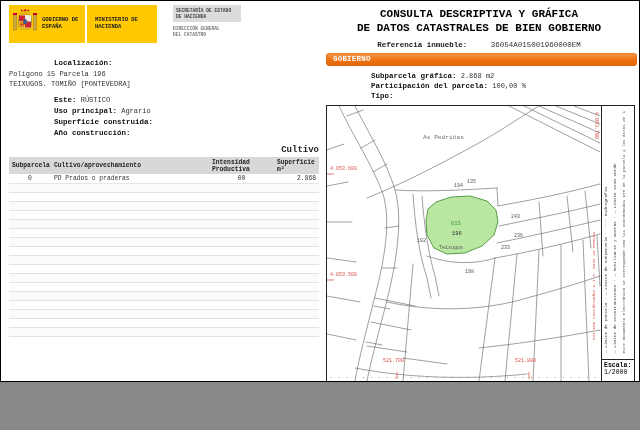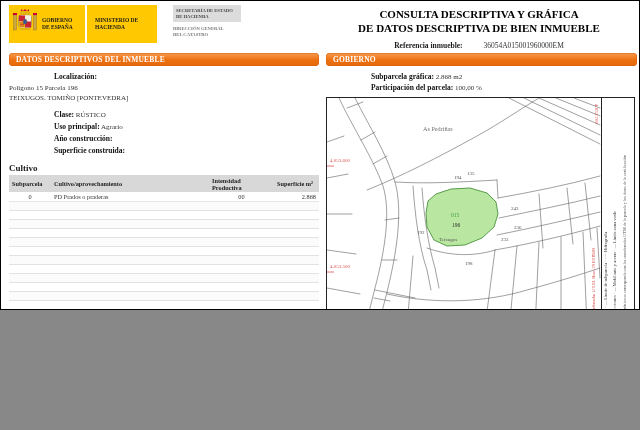--- a/index.html
+++ b/index.html
@@ -1,19 +1,19 @@
 <!DOCTYPE html>
 <html><head>
 <meta charset="utf-8">
 <style>
   html,body{margin:0;padding:0;background:#888;}
   .page{
-    position:relative;width:640px;height:310px;box-sizing:border-box;
+    position:relative;width:640px;height:382px;box-sizing:border-box;
     background:#fff;border:1px solid #000;overflow:hidden;
-    font-family:Liberation Serif, serif;color:#1a1a1a;
+    font-family:Liberation Mono, monospace;color:#1a1a1a;
   }
   
   .gov-header{position:absolute;left:8px;top:4px;display:flex;align-items:flex-start;}
   .ybox{background:#FFC800;height:38px;display:flex;align-items:center;box-sizing:border-box;}
   .escudo-box{width:76px;padding-left:3px;}
   .ministerio-box{width:70px;margin-left:2px;padding-left:8px;}
   .gov-txt{font-size:5.5px;font-weight:bold;color:#1c1c1c;line-height:1.2;width:38px;}
   .min-txt{font-size:5.5px;font-weight:bold;color:#1c1c1c;line-height:1.2;width:46px;}
   .sec-col{margin-left:16px;}
   .sec-box{background:#DCDCDC;width:62px;padding:3px 3px;font-size:4.6px;font-weight:bold;color:#444;line-height:1.25;}
@@ -28,21 +28,21 @@
     height:13px;border-radius:4px;line-height:13px;padding-left:7px;
     background:linear-gradient(180deg,#F79B50 0%,#ED7010 55%,#E3690A 100%);
     color:#fff;font-size:7.5px;font-weight:bold;letter-spacing:.2px;
     box-shadow:inset 0 0 0 .5px #d9600a;
   }
   .left-col{position:absolute;left:8px;top:52px;width:310px;}
   .right-col{position:absolute;left:325px;top:52px;width:311px;}
   .fld{font-size:7px;color:#333;}
   .fld .lbl{font-weight:bold;color:#111;font-size:7.5px;padding-left:45px;}
   .mt6{margin-top:6px;} .mt3{margin-top:3px;} .mt2{margin-top:2px;} .mt8{margin-top:8px;}
-  .cultivo-title{font-size:9px;font-weight:bold;color:#222;}
+  .cultivo-title{font-size:9px;font-weight:bold;color:#222;text-align:right;}
   table.ctable{width:310px;border-collapse:collapse;margin-top:2px;table-layout:fixed;}
   table.ctable th{background:#D8D8D8;font-size:6.3px;font-weight:bold;color:#222;padding:1.5px 3px;text-align:left;}
   table.ctable td{font-size:6.3px;color:#333;padding:1px 3px;}
   table.ctable tr.data{border-bottom:1px solid #e6e6e6;}
   table.ctable tr.empty td{height:6px;border-bottom:1px solid #E2E2E2;}
   table.ctable tr.empty:nth-child(odd) td{background:#FBFBFB;}
   .c-center{text-align:center;} .c-right{text-align:right;}
   
   .map-box{position:relative;margin-top:5px;width:309px;height:277px;border:1px solid #222;box-sizing:border-box;display:flex;background:#fff;}
   .map-svg{display:block;}
@@ -92,46 +92,45 @@
       <span class="min-txt">MINISTERIO DE HACIENDA</span>
     </div>
     <div class="sec-col">
       <div class="sec-box">SECRETARÍA DE ESTADO DE HACIENDA</div>
       <div class="dir-txt">DIRECCIÓN GENERAL DEL CATASTRO</div>
     </div>
   </div>
 
   <div class="title-block">
     <div class="title-line">CONSULTA DESCRIPTIVA Y GRÁFICA</div>
-    <div class="title-line">DE DATOS DESCRIPTIVA DE BIEN INMUEBLE</div>
+    <div class="title-line">DE DATOS CATASTRALES DE BIEN GOBIERNO</div>
     <div class="ref-row">
       <span class="lbl">Referencia inmueble:</span>
       <span class="val">36054A015001960000EM</span>
     </div>
   </div>
 
   <div class="left-col">
-    <div class="orange-bar">DATOS DESCRIPTIVOS DEL INMUEBLE</div>
     <div class="fld mt6"><span class="lbl">Localización:</span></div>
     <div class="fld mt3">Polígono 15 Parcela 196</div>
     <div class="fld mt2">TEIXUGOS. TOMIÑO [PONTEVEDRA]</div>
     <div class="fld mt8">
-      <span class="lbl">Clase:</span>
+      <span class="lbl">Este:</span>
       <span>RÚSTICO</span>
     </div>
     <div class="fld mt3">
       <span class="lbl">Uso principal:</span>
       <span>Agrario</span>
     </div>
     <div class="fld mt3">
+      <span class="lbl">Superficie construida:</span>
+      <span></span>
+    </div>
+    <div class="fld mt3">
       <span class="lbl">Año construcción:</span>
-      <span></span>
-    </div>
-    <div class="fld mt3">
-      <span class="lbl">Superficie construida:</span>
       <span></span>
     </div>
     <div class="cultivo-title mt8">Cultivo</div>
     <table class="ctable">
       <colgroup>
           <col style="width:42px">
           <col style="width:158px">
           <col style="width:65px">
           <col style="width:45px">
         </colgroup>
@@ -205,20 +204,24 @@
 
   <div class="right-col">
     <div class="orange-bar">GOBIERNO</div>
     <div class="fld mt6">
       <span class="lbl">Subparcela gráfica:</span>
       <span>2.868 m2</span>
     </div>
     <div class="fld mt2">
       <span class="lbl">Participación del parcela:</span>
       <span>100,00 %</span>
+    </div>
+    <div class="fld mt2">
+      <span class="lbl">Tipo:</span>
+      <span></span>
     </div>
 
     <div class="map-box">
       <svg class="map-svg" width="274" height="275" viewBox="0 0 274 275">
         <g stroke="#5F5F5F" stroke-width="0.6" fill="none" stroke-linecap="round">
 
           <path d="M12,0 C26,30 46,60 56,88 C64,114 58,152 48,190 C40,222 32,252 28,275"></path>
           <path d="M28,0 C42,28 60,56 68,84 C76,112 70,154 60,194 C52,226 44,254 40,275"></path>
           <path d="M20,10 L36,4"></path>
             <path d="M34,42 L48,34"></path>

